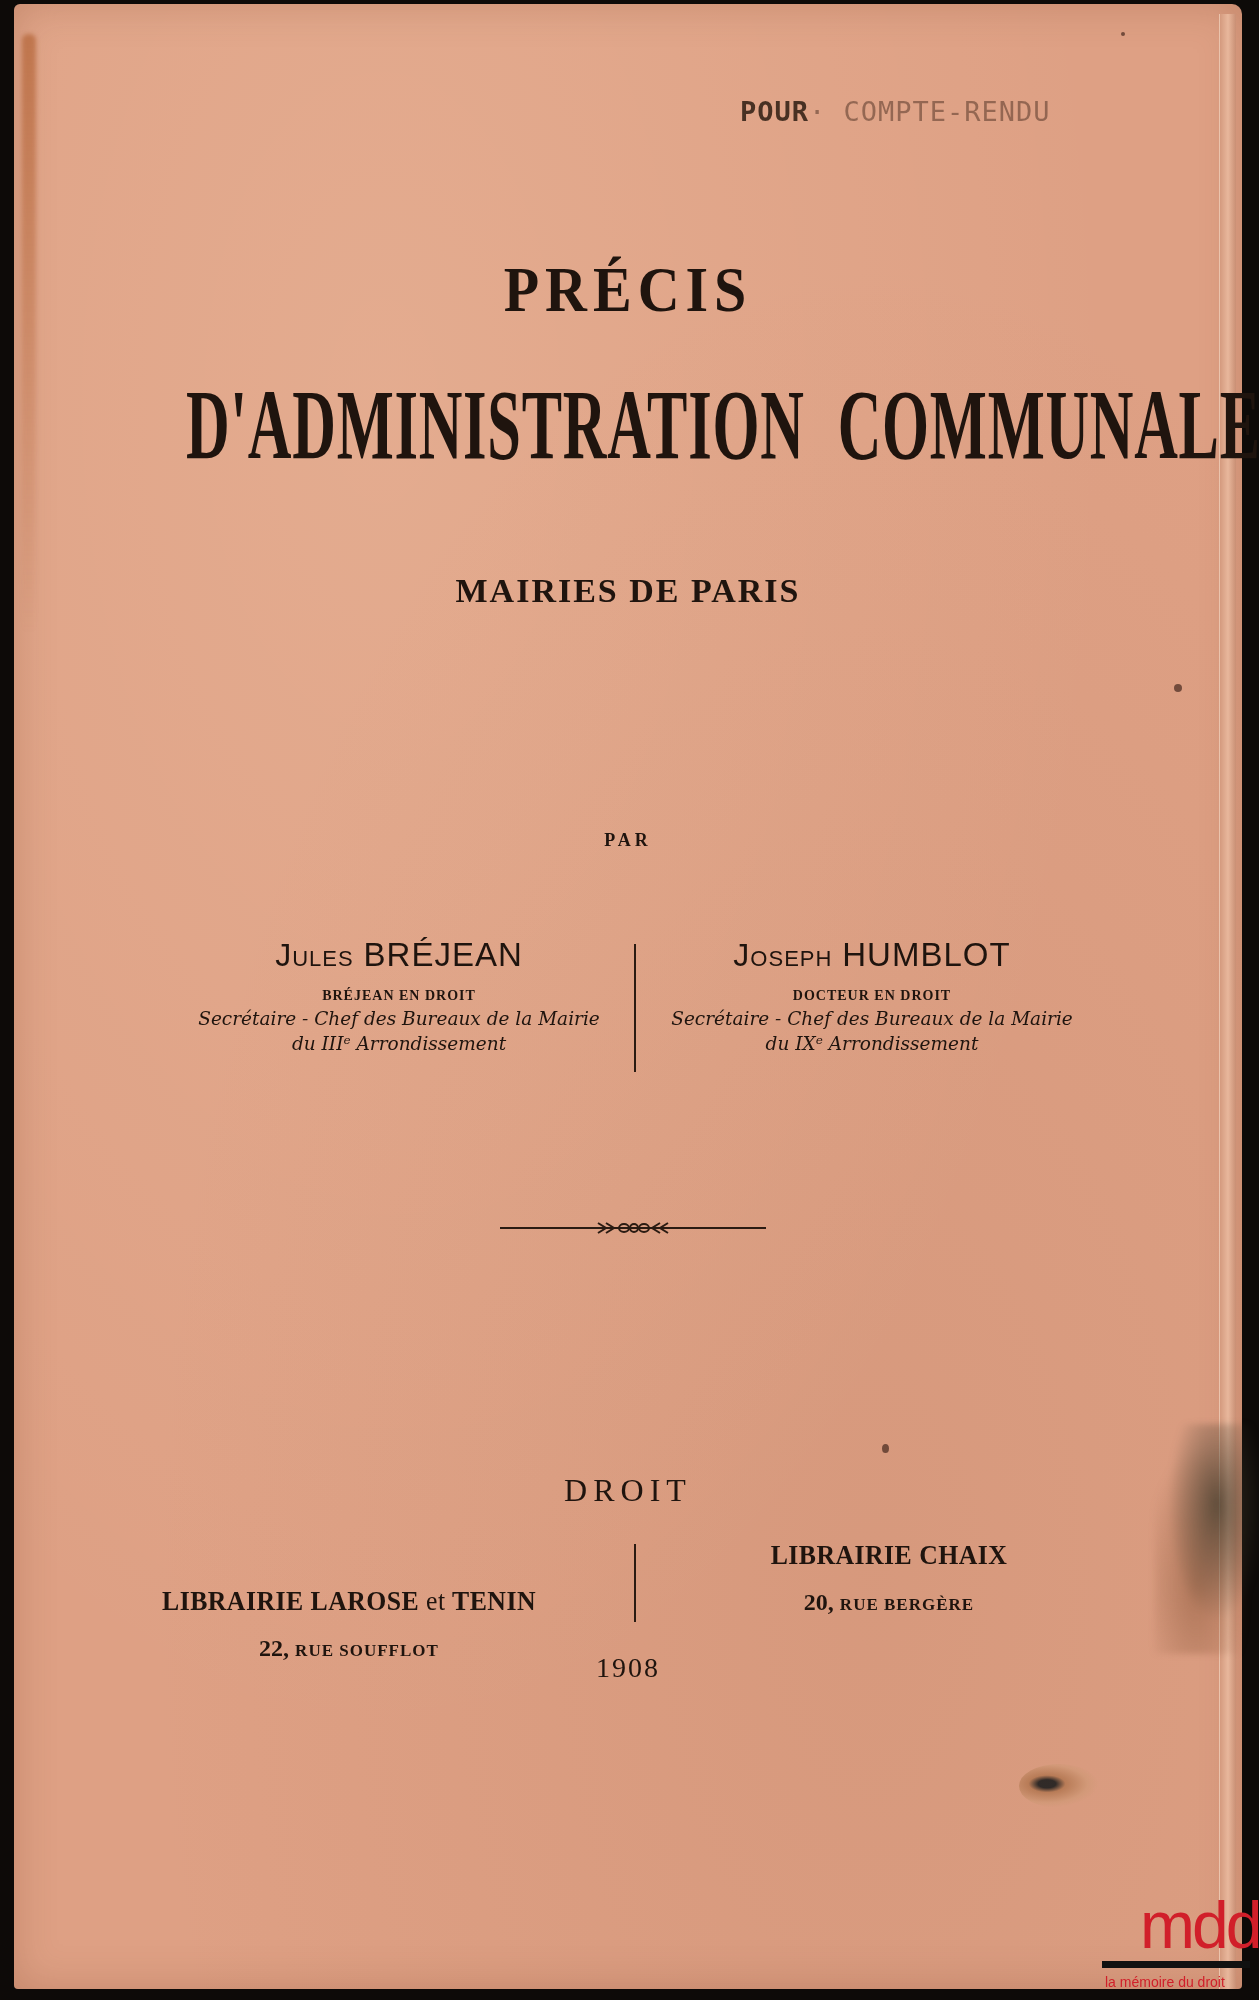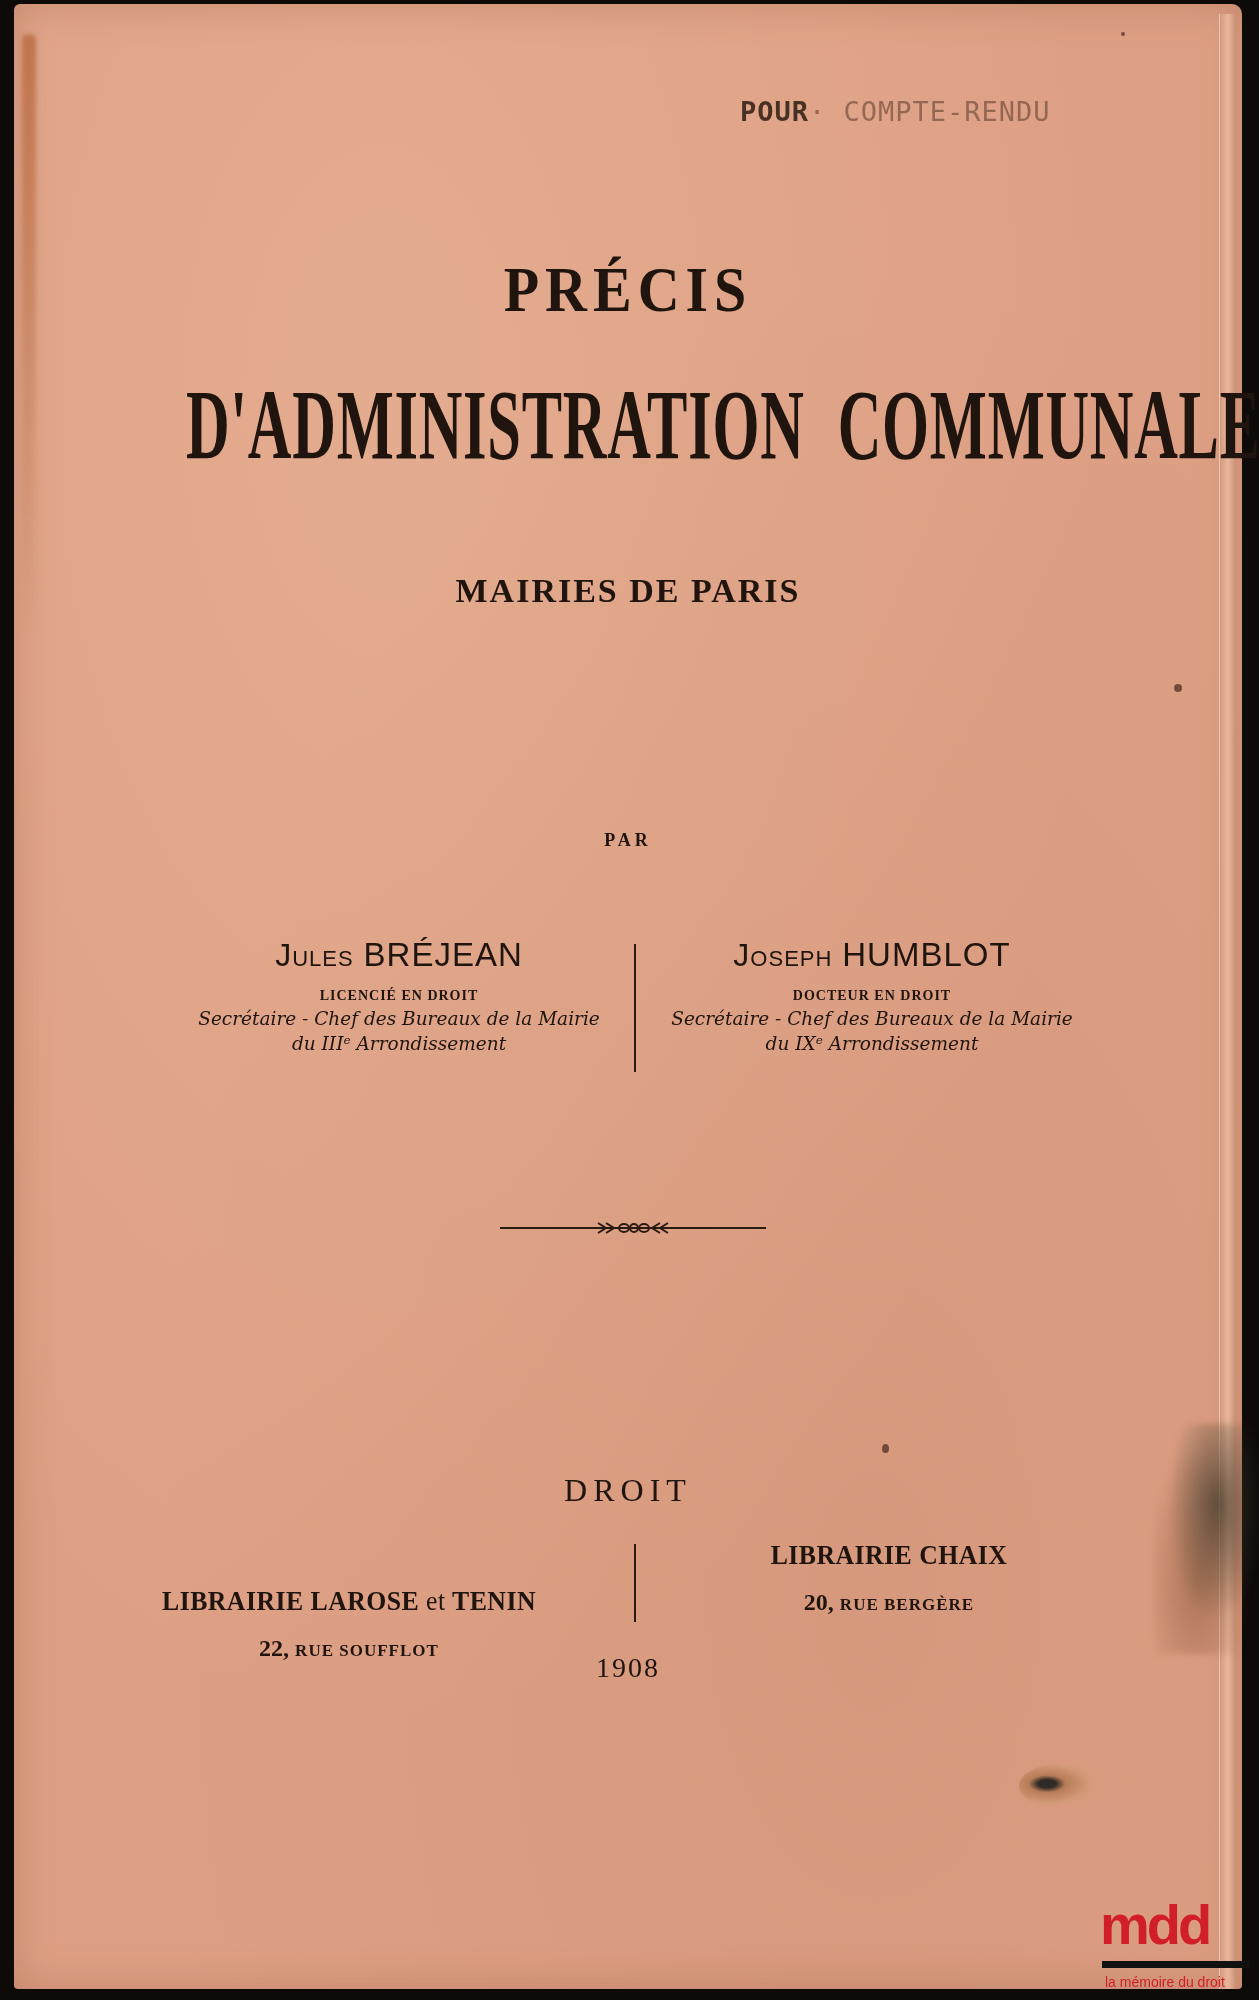--- a/index.html
+++ b/index.html
@@ -77,22 +77,22 @@
     filter: blur(3px);
   }
   .stain-spot {
     position: absolute; left: 1005px; top: 1760px; width: 80px; height: 44px;
     background: radial-gradient(ellipse at 35% 45%, rgba(30,30,30,0.9) 0 12%, rgba(170,110,70,0.7) 25%, rgba(200,150,110,0.4) 55%, transparent 70%);
     border-radius: 50%;
   }
   .dot { position: absolute; width: 8px; height: 8px; border-radius: 50%; background: rgba(70,40,30,0.7); }
   .logo { position: absolute; left: 1100px; top: 1893px; width: 159px; height: 107px; }
   .logo .mdd {
-    font-family: "Liberation Sans", sans-serif; font-size: 56px; line-height: 64px;
-    color: #d11f2a; letter-spacing: -3px; font-weight: bold;
+    font-family: "Liberation Sans", sans-serif; font-size: 66px; line-height: 64px;
+    color: #d11f2a; letter-spacing: -3px; font-weight: normal; margin-left: 40px;
   }
   .logo .bar { width: 148px; height: 7px; background: #111; margin-top: 4px; margin-left: 2px; }
   .logo .tag { font-family: "Liberation Sans", sans-serif; font-size: 14px; color: #d11f2a; margin-top: 6px; margin-left: 5px; white-space: nowrap; }
 </style>
 </head>
 <body>
 
 <div class="cover">
   <div class="left-stain"></div>
   <div class="page-edge"></div>
@@ -107,21 +107,21 @@
 
   <div class="center ink subtitle-1">MAIRIES DE PARIS</div>
 
   <div class="center ink par">PAR</div>
 
   <div class="author left ink">
     <div class="name">
       <span class="first">Jules</span>
       <span class="surname">BRÉJEAN</span>
     </div>
-    <div class="degree">LICENCIÉ EN DROIT</div>
+    <div class="degree">BRÉJEAN EN DROIT</div>
     <div class="role">Secrétaire - Chef des Bureaux de la Mairie</div>
     <div class="arr">du IIIᵉ Arrondissement</div>
   </div>
 
   <div class="divider-authors"></div>
 
   <div class="author right ink">
     <div class="name">
       <span class="first">Joseph</span>
       <span class="surname">HUMBLOT</span>

